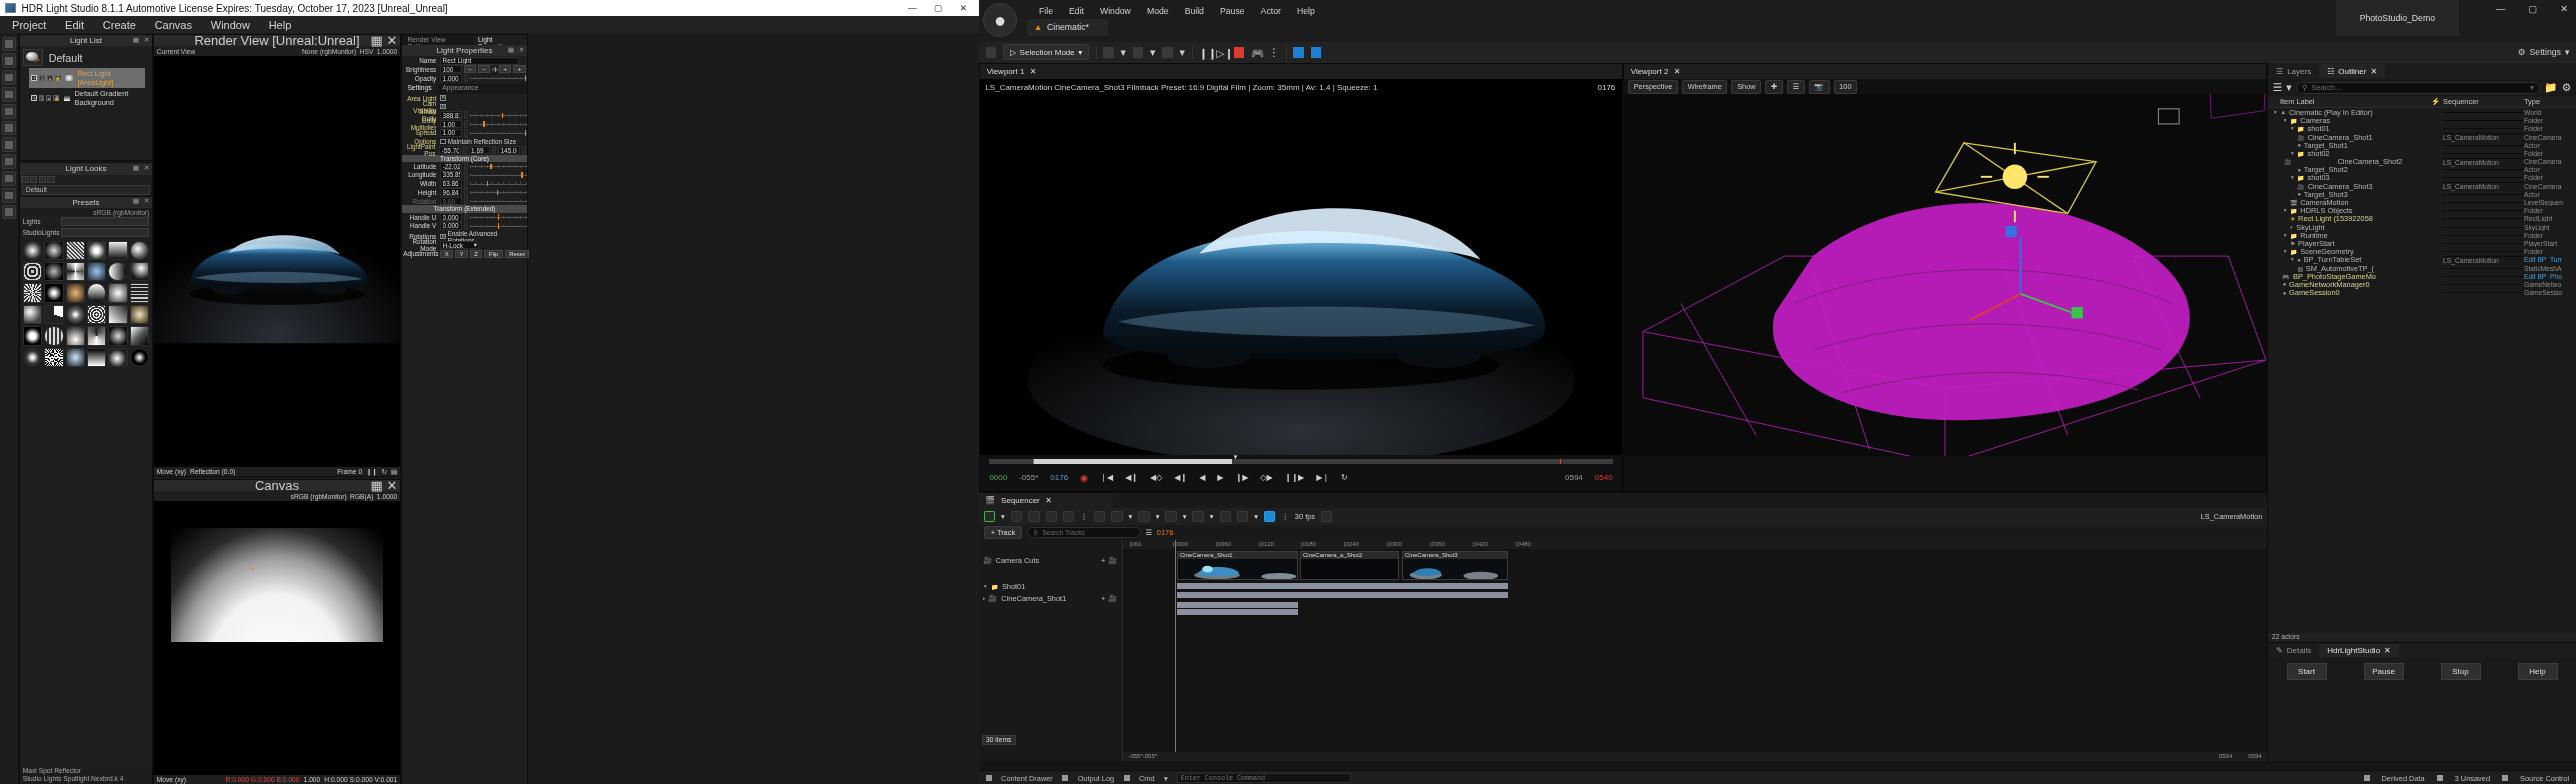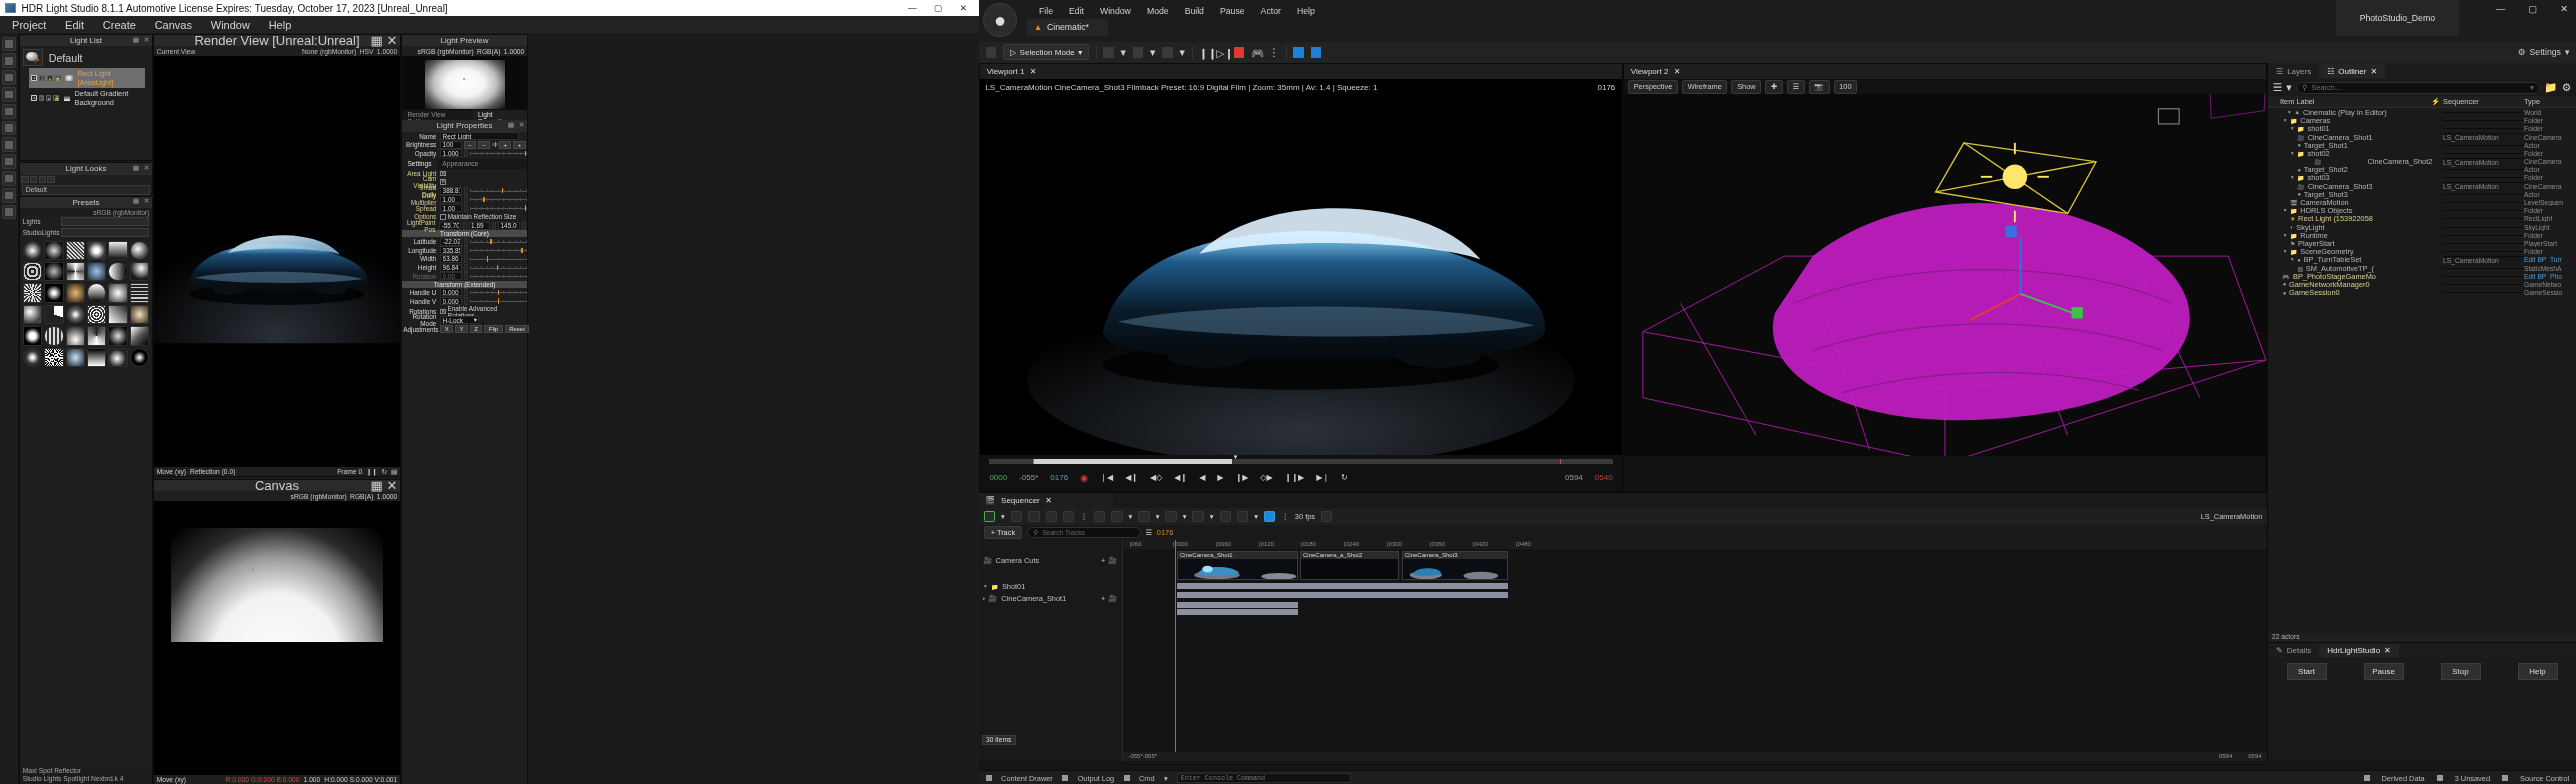--- a/index.html
+++ b/index.html
@@ -423,35 +423,20 @@
           <div class="rv-foot">
             <span>Move (xy)</span>
             <span style="margin-left:auto;color:#d04a4a">R:0.000 G:0.000 B:0.000</span>
             <span>1.000</span>
             <span>H:0.000 S:0.000 V:0.001</span>
           </div>
         </div>
       </div>
 
       <div class="col-props">
-        <div class="panel lp-preview">
-          <div class="panel-hdr">
-            <span>Light Preview</span>
-          </div>
-          <div class="rv-bar">
-            <span style="margin-left:auto">sRGB (rgbMonitor)</span>
-            <span>RGB(A)</span>
-            <span>1.0000</span>
-          </div>
-          <div class="lp-canvas">
-            <div style="position:absolute;left:18%;top:6%;width:64%;height:86%;
-               background:radial-gradient(ellipse at 50% 45%, #ffffff 0%, #f4f4f4 34%, #bdbdbd 56%, #5c5c5c 74%, #161616 94%);"></div>
-            <div style="position:absolute;left:49%;top:36%;width:2px;height:2px;background:#e8821e;border-radius:50%;"></div>
-          </div>
-        </div>
 
         <div class="panel props">
           <div class="tabs-row">
             <div class="tab">Render View Settings</div>
             <div class="tab active">Light Properties</div>
           </div>
           <div class="panel-hdr">
             <span>Light Properties</span>
             <span class="pbtns">
               <span>▦</span>
@@ -1091,21 +1076,21 @@
           <span>⚙</span>
         </div>
         <div class="outl-head">
           <span class="c1">Item Label</span>
           <span class="c2">⚡</span>
           <span class="c3">Sequencer</span>
           <span class="c4">Type</span>
         </div>
         <div class="outl-rows" id="outl-rows">
             <div class="orow">
-              <span class="lab" style="padding-left: 19px;">
+              <span class="lab" style="padding-left: 5px;">
                 <span class="tri">▼</span>
                 <span style="font-size: 6px; color: rgb(154, 154, 154);">▲</span>
                 <span>Cinematic (Play In Editor)</span>
               </span>
               <span class="seq"></span>
               <span class="typ">World</span>
             </div>
             <div class="orow">
               <span class="lab" style="padding-left: 14.8px;">
                 <span class="tri">▼</span>
@@ -1143,21 +1128,21 @@
             <div class="orow">
               <span class="lab" style="padding-left: 22px;">
                 <span class="tri">▼</span>
                 <span style="font-size: 6px; color: rgb(199, 154, 82);">📁</span>
                 <span>shot02</span>
               </span>
               <span class="seq"></span>
               <span class="typ">Folder</span>
             </div>
             <div class="orow">
-              <span class="lab" style="padding-left: 46px; gap: 46px;">
+              <span class="lab" style="padding-left: 16px; gap: 46px;">
                 <span style="font-size: 6px; color: rgb(154, 154, 154);">🎥</span>
                 <span>CineCamera_Shot2</span>
               </span>
               <span class="seq">LS_CameraMotion</span>
               <span class="typ">CineCamera</span>
             </div>
             <div class="orow">
               <span class="lab" style="padding-left: 29.5px;">
                 <span style="font-size: 6px; color: rgb(154, 154, 154);">●</span>
                 <span>Target_Shot2</span>

